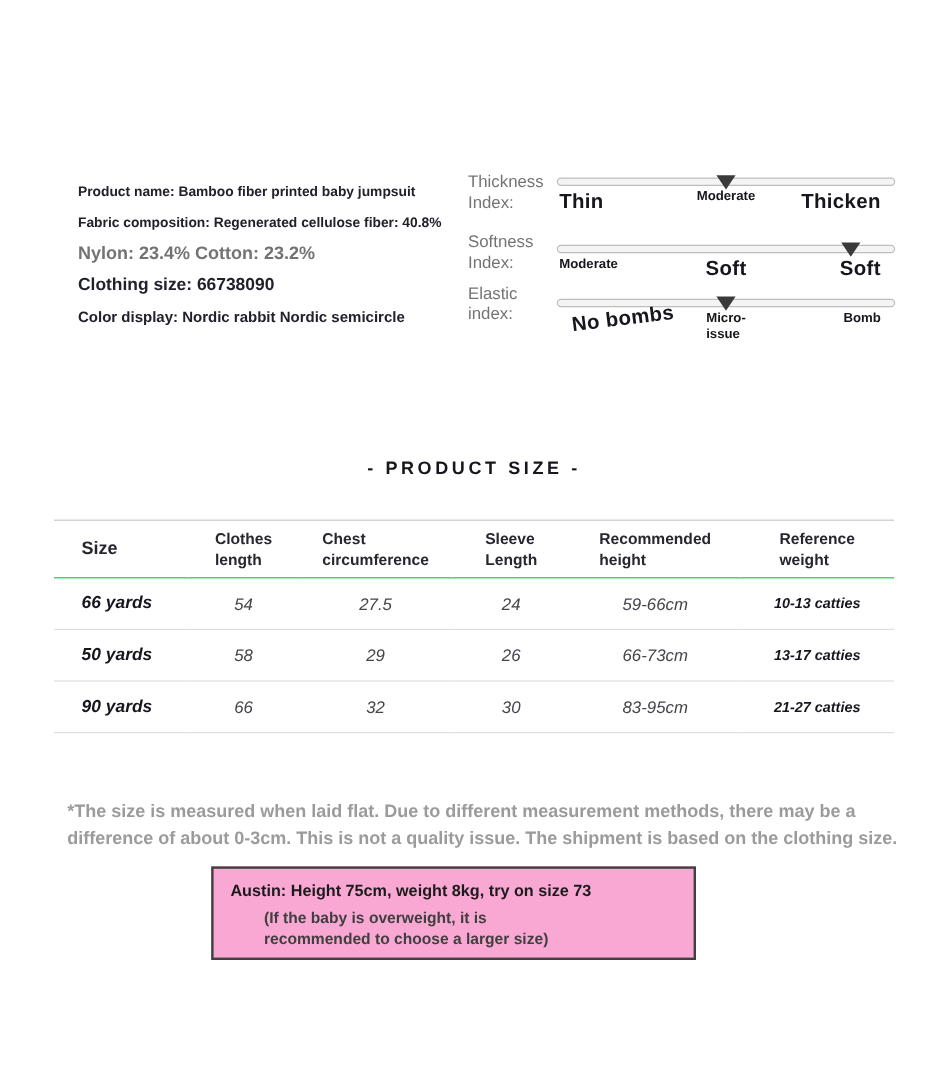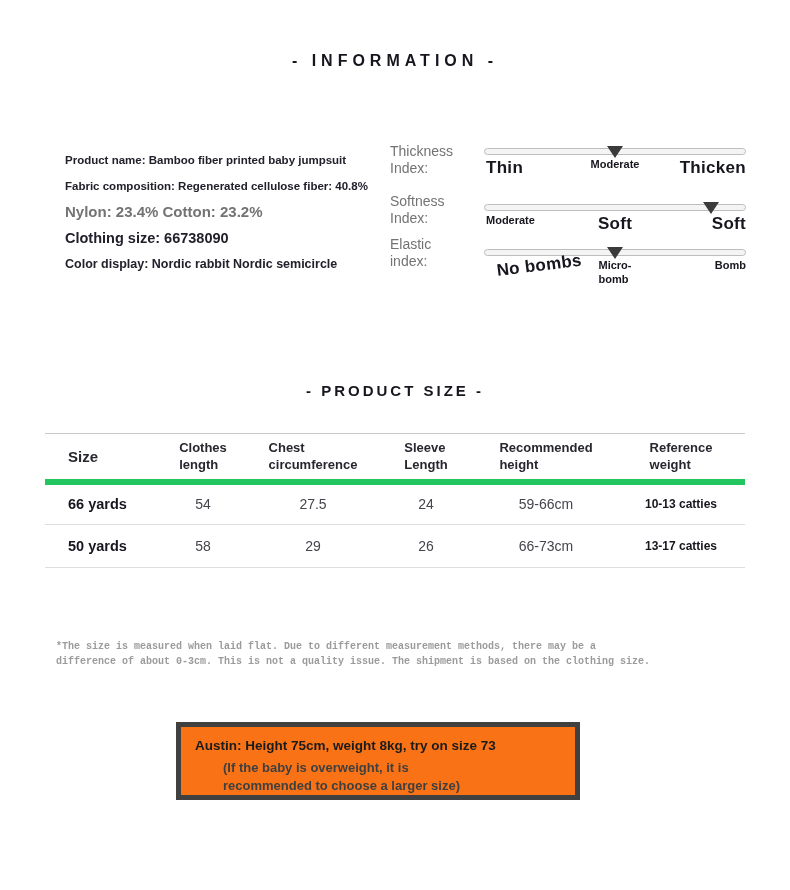--- a/index.html
+++ b/index.html
@@ -22,69 +22,68 @@
   .d-medium { font-size:12.5px; }
 
   
   .indices { position:absolute; left:390px; top:143px; width:356px; }
   .idx-row { position:relative; display:flex; }
   .row-thickness { height:50px; }
   .row-softness  { height:43px; }
   .row-elastic   { height:70px; }
   .idx-label { width:74px; font-size:14px; font-weight:normal; line-height:1.2;
                white-space:pre-line; color:#737373; }
-  .idx-slider { flex:1; position:relative;margin-left:20px; }
+  .idx-slider { flex:1; position:relative; }
   .row-thickness .idx-slider { padding-top:5px; }
   .row-softness  .idx-slider { padding-top:11px; }
   .row-elastic   .idx-slider { padding-top:13px; }
   .track { position:relative; height:7px; background:#f4f4f4; border:1px solid #bdbdbd;
            border-radius:4px; }
   .marker { position:absolute; top:-3px; width:0; height:0;
             border-left:8px solid transparent; border-right:8px solid transparent;
             border-top:12px solid #3a3a3a; transform:translateX(-50%); }
   .m-50 { left:50%; } .m-87 { left:87%; }
   .scale { position:relative; height:24px; margin-top:3px; }
   .lvl { position:absolute; top:0; font-weight:bold; color:#17151d; white-space:pre-line; }
   .lvl-left   { left:2px; }
   .lvl-center { left:50%; transform:translateX(-50%); text-align:left; }
-  .lvl-right  { right:0; text-align:center; }
+  .lvl-right  { right:12px; text-align:center; }
   .lvl-large { font-size:17px; letter-spacing:0.3px; }
   .lvl-small { font-size:11px; line-height:1.25; }
   .lvl-tilted { transform:rotate(-7deg); transform-origin:left bottom; left:14px; top:2px; }
 
   
   .size-table-wrap { position:absolute; left:45px; top:433px; width:700px; }
   table.size-table { width:700px; border-collapse:collapse; }
-  .size-table thead tr { height:48px; border-top:1px solid #c9c9c9; border-bottom:6px solid #22c55e; }
-  .size-table tbody tr { height:43px; border-bottom:1px solid #dedede; }
+  .size-table thead tr { height:48px; border-top:1px solid #c9c9c9; border-bottom:1px solid #22c55e; }
+  .size-table tbody tr { height:43px; border-bottom:1px solid #dedede;font-style:italic; }
   .size-table th { font-size:13px; font-weight:bold; color:#28262e; text-align:center;
                    vertical-align:middle; }
   .size-table th .th-inner { display:inline-block; text-align:left; white-space:pre-line; line-height:1.35; }
   .size-table th.col-size { font-size:15px; text-align:left; padding-left:23px; }
   .size-table td { text-align:center; vertical-align:middle; font-size:14px; color:#46444c; }
   .size-table td.col-size { font-weight:bold; font-size:14.5px; color:#17151d; text-align:left; padding-left:23px; }
   .size-table td.col-weight { font-weight:bold; font-size:12px; color:#17151d; }
 
   
-  .note { position:absolute; left:56px; top:640px; width:692px; font-size:10px;
-          font-weight:bold; color:#9b9b9b; line-height:1.45; white-space:pre-line;font-family:Liberation Mono, monospace; }
+  .note { position:absolute; left:56px; top:666px; width:692px; font-size:15px;
+          font-weight:bold; color:#9b9b9b; line-height:1.45; white-space:pre-line; }
 
   
   .fit-box { position:absolute; left:176px; top:722px; width:404px; height:78px;
-             border:5px solid #404040; background:#f97316; padding:11px 14px 0 14px; }
+             border:2px solid #404040; background:#f9a8d4; padding:11px 14px 0 14px; }
   .fit-line1 { font-size:13.5px; font-weight:bold; color:#1b1b1b; }
   .fit-line2 { margin-top:6px; margin-left:28px; font-size:13px; font-weight:bold;
                color:#3f3f3f; line-height:1.35; white-space:pre-line; }
 </style>
 </head>
 <body>
 
 <div class="page">
 
-  <div class="sec-title title-info">- INFORMATION -</div>
 
   <div class="details">
     <div class="d-line d-normal">Product name: Bamboo fiber printed baby jumpsuit</div>
     <div class="d-line d-normal">Fabric composition: Regenerated cellulose fiber: 40.8%</div>
     <div class="d-line d-red">Nylon: 23.4% Cotton: 23.2%</div>
     <div class="d-line d-large">Clothing size: 66738090</div>
     <div class="d-line d-medium">Color display: Nordic rabbit Nordic semicircle</div>
   </div>
 
   <div class="indices">
@@ -122,21 +121,21 @@
     <div class="idx-row row-elastic">
       <div class="idx-label">Elastic
 index:</div>
       <div class="idx-slider">
         <div class="track">
           <div class="marker m-50"></div>
         </div>
         <div class="scale">
           <span class="lvl lvl-large lvl-tilted">No bombs</span>
           <span class="lvl lvl-center lvl-small">Micro-
-bomb</span>
+issue</span>
           <span class="lvl lvl-right lvl-small">Bomb</span>
         </div>
       </div>
     </div>
 
   </div>
 
   <div class="sec-title title-size">- PRODUCT SIZE -</div>
 
   <div class="size-table-wrap">
@@ -174,20 +173,28 @@
           <td class="col-weight">10-13 catties</td>
         </tr>
         <tr>
           <td class="col-size">50 yards</td>
           <td>58</td>
           <td>29</td>
           <td>26</td>
           <td>66-73cm</td>
           <td class="col-weight">13-17 catties</td>
         </tr>
+        <tr>
+          <td class="col-size">90 yards</td>
+          <td>66</td>
+          <td>32</td>
+          <td>30</td>
+          <td>83-95cm</td>
+          <td class="col-weight">21-27 catties</td>
+        </tr>
       </tbody>
     </table>
   </div>
 
   <div class="note">*The size is measured when laid flat. Due to different measurement methods, there may be a
 difference of about 0-3cm. This is not a quality issue. The shipment is based on the clothing size.</div>
 
   <div class="fit-box">
     <div class="fit-line1">Austin: Height 75cm, weight 8kg, try on size 73</div>
     <div class="fit-line2">(If the baby is overweight, it is

